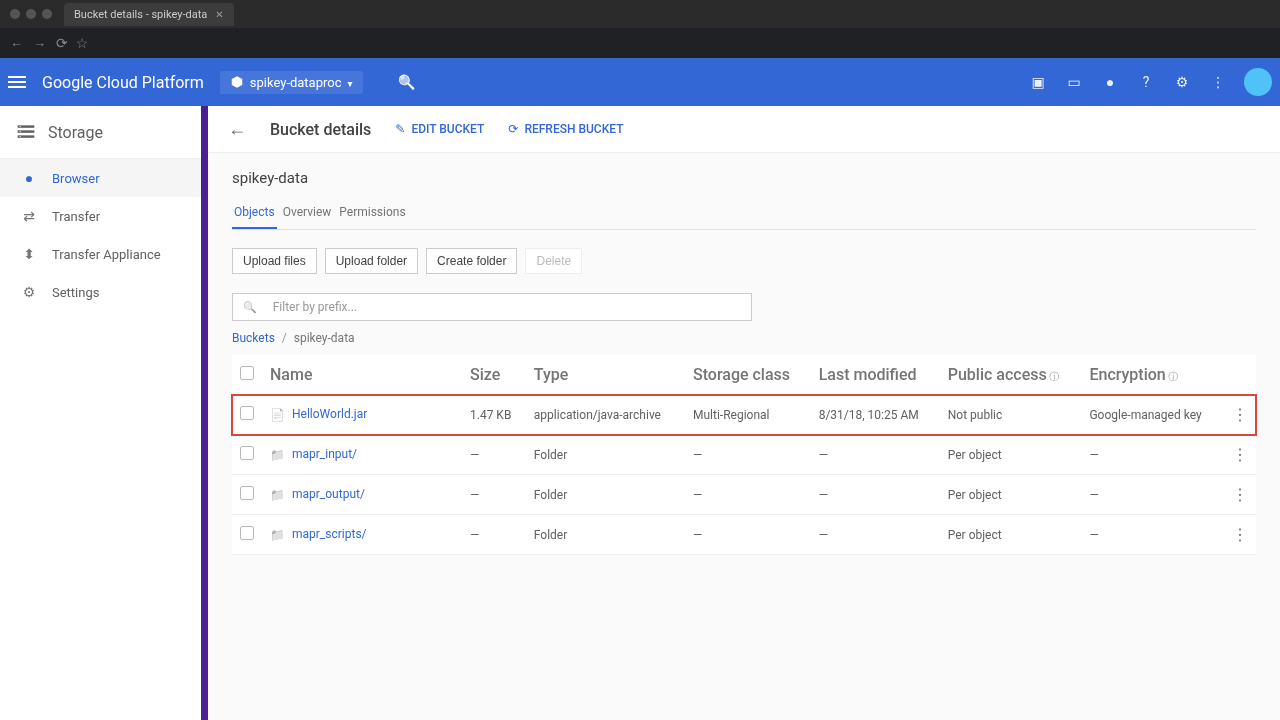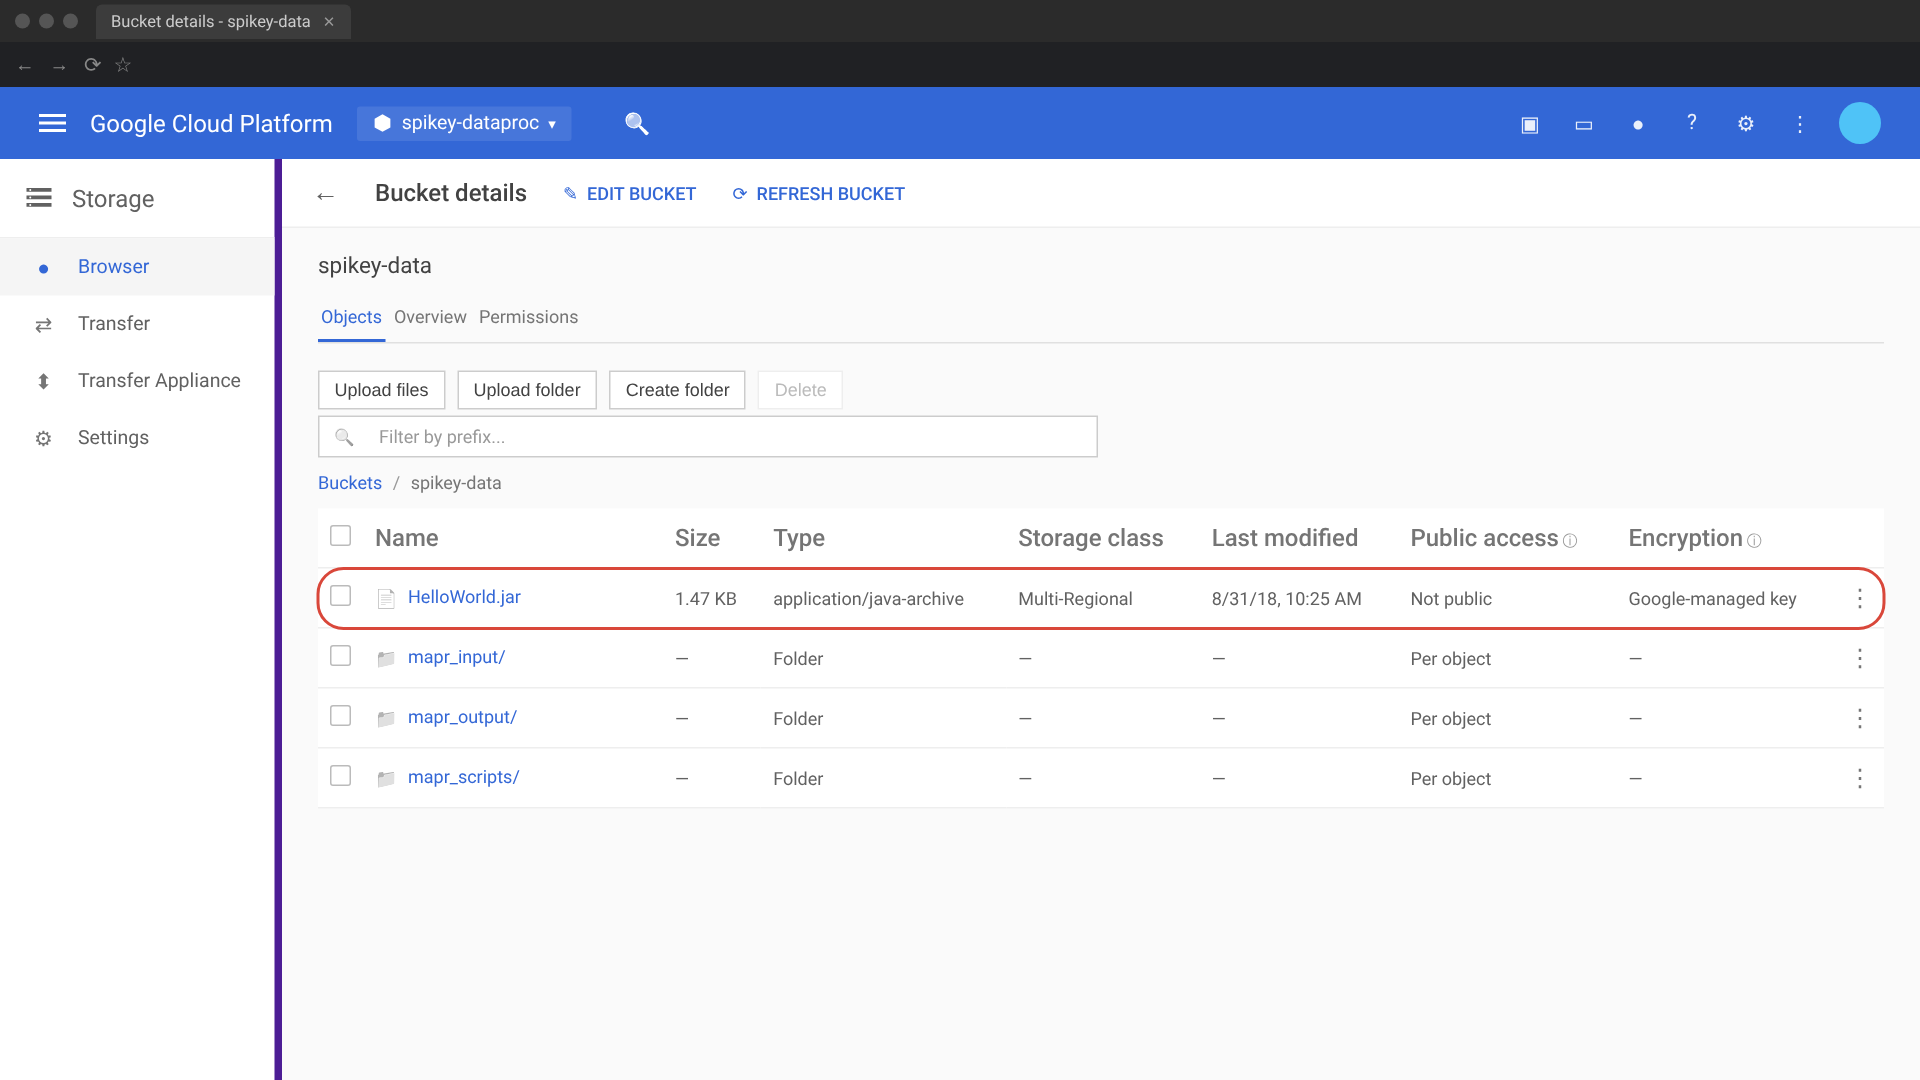--- a/index.html
+++ b/index.html
@@ -11,71 +11,71 @@
   .tab-close { color: #999; cursor: pointer; }
   .close-x::before { content: "✕"; font-size: 10px; }
   .url-bar { background: #202124; height: 30px; display: flex; align-items: center; padding: 0 10px; gap: 8px; }
   .nav-arrows { display: flex; gap: 10px; color: #888; }
   .reload-icon::before { content: "⟳"; color: #888; font-size: 14px; }
   .star-icon::before { content: "☆"; color: #888; font-size: 14px; margin-left: auto; }
   .url-box { flex: 1; background: #2b2b2b; border-radius: 12px; padding: 3px 10px; color: #bbb; font-size: 11px; display: flex; align-items: center; gap: 6px; }
   .lock-icon::before { content: "🔒"; font-size: 10px; filter: grayscale(1); }
   .secure { color: #4caf50; font-size: 11px; }
   .url-divider { color: #666; }
-  .blue-bar { background: #3367d6; height: 48px; display: flex; align-items: center; padding: 0 26px; color: #fff; gap: 16px; }
+  .blue-bar { background: #3367d6; height: 48px; display: flex; align-items: center; padding: 0 8px; color: #fff; gap: 16px; }
   .menu-icon { display: flex; flex-direction: column; gap: 3px; cursor: pointer; width: 18px; }
   .menu-icon span { height: 2px; background: #fff; }
   .gcp-title { font-size: 16px; font-weight: 400; }
   .project-selector { display: flex; align-items: center; gap: 6px; background: rgba(255,255,255,0.1); padding: 4px 10px; border-radius: 2px; cursor: pointer; font-size: 13px; }
   .dropdown-icon::after { content: "▾"; font-size: 10px; }
   .hex-icon { width: 14px; height: 14px; }
   .search-bar { flex: 1; margin-left: 20px; }
   .search-icon::before { content: "🔍"; filter: brightness(5); font-size: 14px; }
   .top-icons { display: flex; gap: 16px; align-items: center; margin-left: auto; }
   .top-icon { width: 20px; height: 20px; color: #fff; opacity: 0.9; cursor: pointer; font-size: 14px; display:flex; align-items:center; justify-content:center; }
   .avatar { width: 28px; height: 28px; border-radius: 50%; background: #4fc3f7; }
   .layout { display: flex; height: calc(100% - 106px); }
-  .sidebar { width: 188px; border-right: 5px solid #4c1d95; background: #fff; }
+  .sidebar { width: 208px; border-right: 7px solid #4c1d95; background: #fff; }
   .sidebar-header { display: flex; align-items: center; gap: 12px; padding: 16px; font-size: 16px; color: #616161; border-bottom: 1px solid #eee; }
   .storage-icon { width: 20px; height: 20px; }
   .sidebar-item { display: flex; align-items: center; gap: 14px; padding: 10px 20px; color: #616161; font-size: 13px; cursor: pointer; }
   .sidebar-item.active { color: #3367d6; background: #f5f5f5; }
   .sidebar-item.active .nav-icon { color: #3367d6; }
   .nav-icon { width: 18px; height: 18px; color: #757575; display:flex; align-items:center; justify-content:center; font-size:14px; }
   .main { flex: 1; background: #fafafa; overflow: auto; }
   .toolbar { background: #fff; display: flex; align-items: center; gap: 24px; padding: 12px 20px; border-bottom: 1px solid #eee; }
   .back-arrow::before { content: "←"; font-size: 18px; color: #616161; cursor: pointer; }
   .page-title { font-size: 16px; color: #424242; font-weight: 500; }
   .action-link { color: #3367d6; font-size: 12px; font-weight: 500; display: flex; align-items: center; gap: 6px; cursor: pointer; }
   .pencil-icon::before { content: "✎"; }
   .refresh-icon::before { content: "⟳"; }
   .content { padding: 16px 24px; }
   .bucket-name { font-size: 15px; color: #424242; margin-bottom: 10px; }
   .tabs { display: flex; gap: 4px; border-bottom: 1px solid #e0e0e0; margin-bottom: 18px; }
   .tab-item { padding: 8px 2px; font-size: 12px; color: #757575; cursor: pointer; border-bottom: 2px solid transparent; }
   .tab-item.active { color: #3367d6; border-bottom-color: #3367d6; }
-  .btn-row { display: flex; gap: 8px; margin-bottom: 4px; }
+  .btn-row { display: flex; gap: 8px; margin-bottom: 19px; }
   .btn { border: 1px solid #ccc; background: #fff; padding: 5px 10px; font-size: 12px; color: #424242; cursor: pointer; }
   .btn.disabled { color: #bbb; border-color: #eee; cursor: default; }
   .filter-box { border: 1px solid #ccc; padding: 6px 10px; width: 520px; display: flex; align-items: center; gap: 16px; font-size: 12px; color: #999; background:#fff; }
   .filter-icon::before { content: "🔍"; filter: grayscale(1) opacity(0.6); font-size: 11px; }
   .breadcrumb { margin: 10px 0; font-size: 12px; }
   .breadcrumb .link { color: #3367d6; cursor: pointer; }
   .breadcrumb .sep { color: #999; margin: 0 4px; }
   .breadcrumb .current { color: #757575; }
   .table { width: 100%; border-collapse: collapse; background: #fff; font-size: 12px; }
   .table th, .table td { text-align: left; padding: 10px 8px; border-bottom: 1px solid #eee; color: #616161; }
   .table th { font-weight: 500; font-size: 16px; color: #757575; }
   .checkbox { width: 14px; height: 14px; border: 1.5px solid #bbb; display: inline-block; border-radius: 2px; cursor:pointer; }
   .file-icon, .folder-icon { width:16px; height:16px; display:inline-flex; align-items:center; justify-content:center; color:#757575; margin-right:6px; vertical-align:middle; }
   .file-icon::before { content: "📄"; filter: grayscale(1); font-size:12px; }
   .folder-icon::before { content: "📁"; filter: grayscale(1); font-size:12px; }
   .object-name { color: #3367d6; cursor: pointer; }
   .row-highlighted td { background: #fff; }
-  .row-highlighted { outline: 2px solid #d9473a; outline-offset: -1px; border-radius: 17px; }
+  .row-highlighted { outline: 2px solid #d9473a; outline-offset: -1px; }
   .more-icon::before { content: "⋮"; color: #757575; cursor: pointer; font-size:16px; }
   .info-icon::after { content: " ⓘ"; font-size: 10px; color: #999; }
   .th-name { width: 200px; }
   .th-cb { width: 28px; }
   .th-more { width: 28px; text-align:right; }
 </style>
 </head>
 <body>
 
 <div class="chrome-top">

